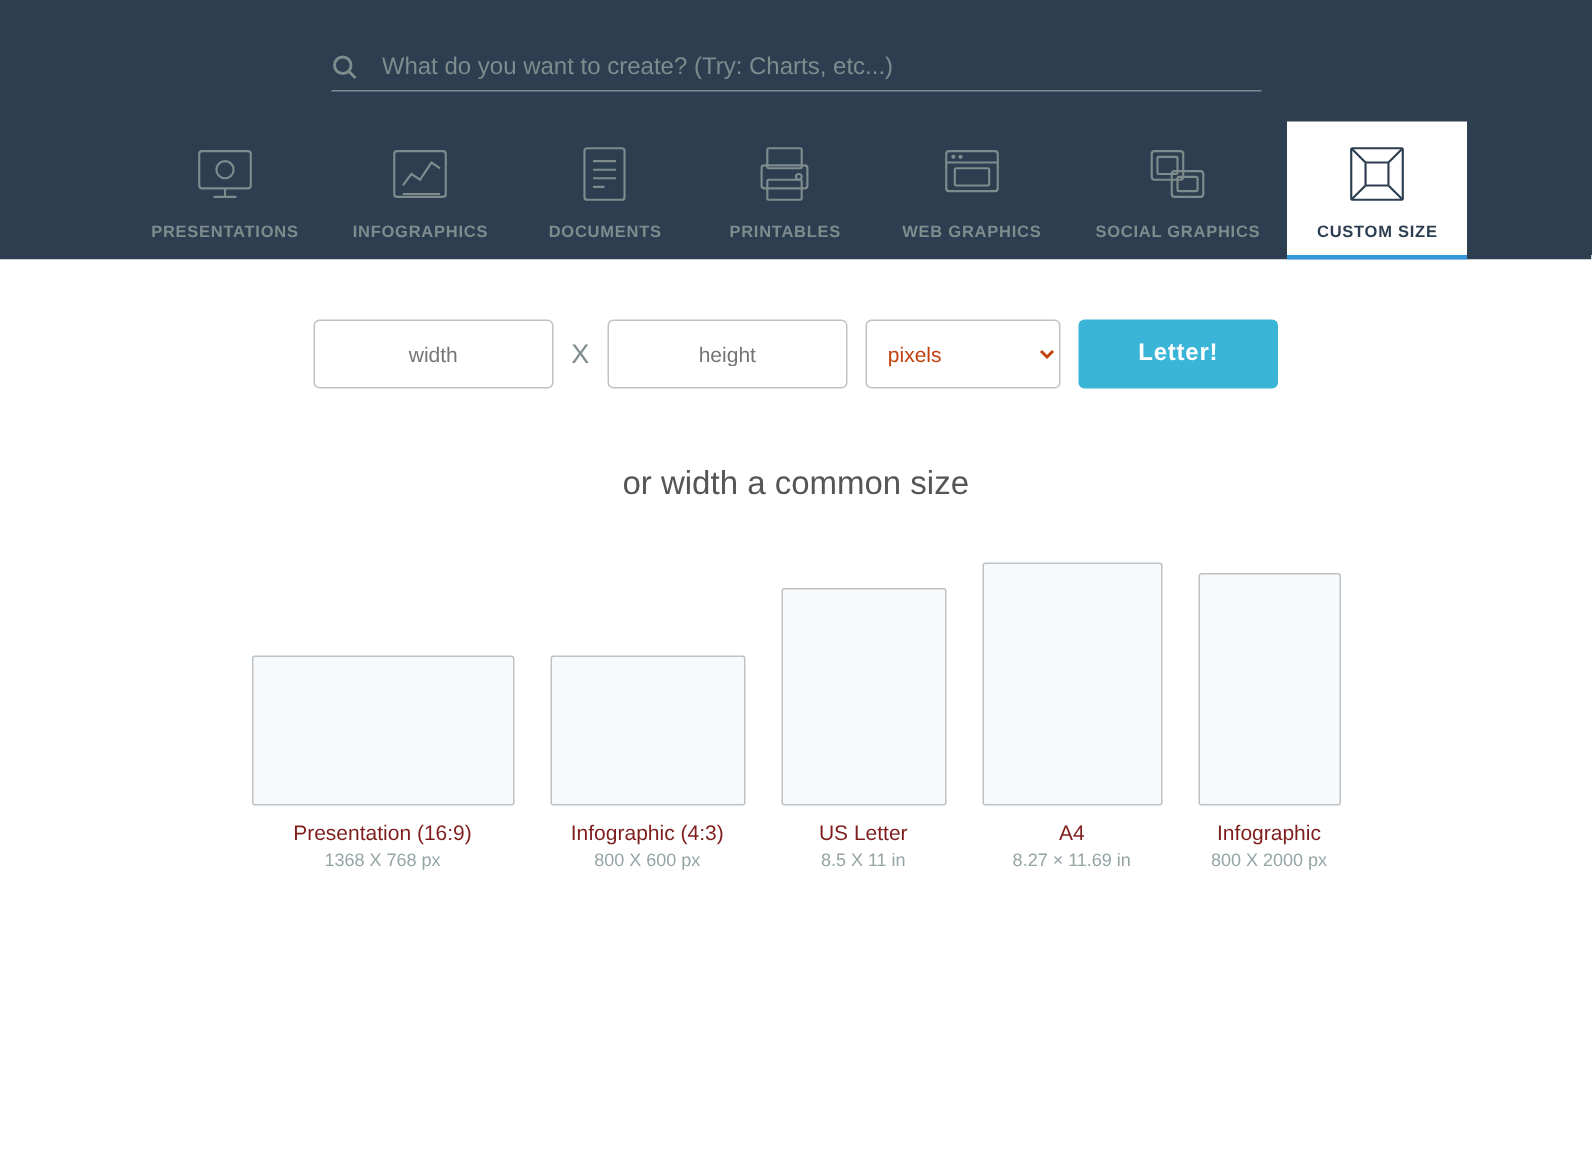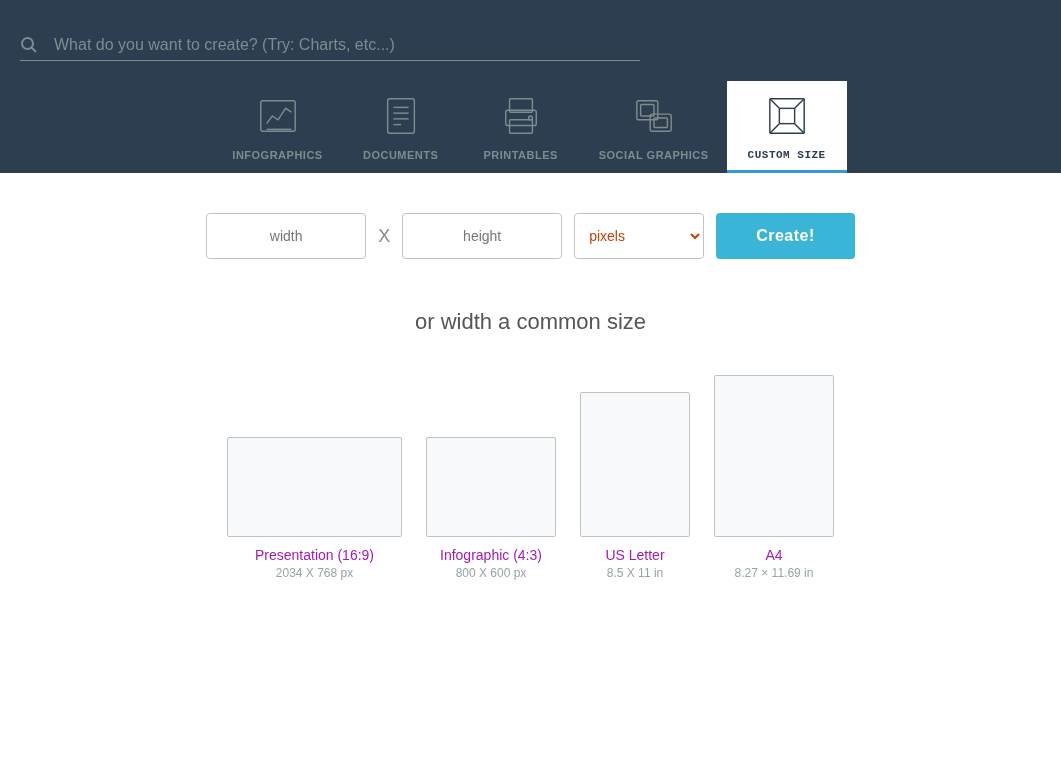--- a/index.html
+++ b/index.html
@@ -5,21 +5,21 @@
     * { box-sizing: border-box; margin: 0; padding: 0; }
     body { font-family: 'Segoe UI', Arial, sans-serif; background: #fff; }
 
     
     .header {
       background: #2c3e50;
       padding: 20px 0 0 0;
     }
     .search-bar-wrap {
       display: flex;
-      justify-content: flex-start;
+      justify-content: center;
       padding: 10px 20px 20px;
     }
     .search-bar {
       display: flex;
       align-items: center;
       width: 620px;
       border-bottom: 1px solid #7f8c8d;
     }
     .search-bar input {
       background: transparent;
@@ -45,21 +45,20 @@
       align-items: center;
       padding: 10px 18px 12px;
       cursor: pointer;
       color: #7f8c8d;
       min-width: 120px;
       position: relative;
     }
     .nav-item.active {
       color: #fff;
       background: #fff;
-      font-family: Liberation Mono, monospace;
     }
     .nav-item.active .nav-icon svg { stroke: #2c3e50; }
     .nav-item.active .nav-label { color: #2c3e50; }
     .nav-item.active::after {
       content: '';
       position: absolute;
       bottom: 0; left: 0; right: 0;
       height: 3px;
       background: #3498db;
     }
@@ -167,21 +166,21 @@
       cursor: pointer;
     }
     .card-preview {
       border: 1.5px solid #bdc3c7;
       background: #f8f9fa;
       border-radius: 2px;
     }
     .card-title {
       margin-top: 10px;
       font-size: 14px;
-      color: #a21caf;
+      color: #7f1d1d;
       font-weight: 500;
       text-align: center;
     }
     .card-dims {
       font-size: 12px;
       color: #95a5a6;
       text-align: center;
       margin-top: 3px;
     }
 
@@ -205,20 +204,31 @@
           <circle cx="7.5" cy="7.5" r="5.5"></circle>
           <line x1="11.5" y1="11.5" x2="16" y2="16"></line>
         </svg>
       </div>
       <input type="text" placeholder="What do you want to create? (Try: Charts, etc...)" style="">
     </div>
   </div>
 
   <div class="nav-categories">
 
+    <div class="nav-item">
+      <div class="nav-icon">
+        <svg viewBox="0 0 44 44">
+          <rect x="4" y="6" width="36" height="26" rx="2"></rect>
+          <circle cx="22" cy="19" r="6"></circle>
+          <line x1="22" y1="32" x2="22" y2="38"></line>
+          <line x1="14" y1="38" x2="30" y2="38"></line>
+        </svg>
+      </div>
+      <span class="nav-label">PRESENTATIONS</span>
+    </div>
 
     <div class="nav-item">
       <div class="nav-icon">
         <svg viewBox="0 0 44 44">
           <rect x="4" y="6" width="36" height="32" rx="2"></rect>
           <polyline points="10,30 16,22 22,26 30,14 36,18"></polyline>
           <line x1="10" y1="36" x2="36" y2="36"></line>
         </svg>
       </div>
       <span class="nav-label">INFOGRAPHICS</span>
@@ -242,20 +252,32 @@
         <svg viewBox="0 0 44 44">
           <rect x="10" y="4" width="24" height="14" rx="1"></rect>
           <rect x="6" y="16" width="32" height="16" rx="2"></rect>
           <rect x="10" y="26" width="24" height="14" rx="1"></rect>
           <circle cx="32" cy="24" r="2"></circle>
         </svg>
       </div>
       <span class="nav-label">PRINTABLES</span>
     </div>
 
+    <div class="nav-item">
+      <div class="nav-icon">
+        <svg viewBox="0 0 44 44">
+          <rect x="4" y="6" width="36" height="28" rx="2"></rect>
+          <line x1="4" y1="14" x2="40" y2="14"></line>
+          <circle cx="9" cy="10" r="1.5" fill="#7f8c8d" stroke="none"></circle>
+          <circle cx="14" cy="10" r="1.5" fill="#7f8c8d" stroke="none"></circle>
+          <rect x="10" y="18" width="24" height="12" rx="1"></rect>
+        </svg>
+      </div>
+      <span class="nav-label">WEB GRAPHICS</span>
+    </div>
 
     <div class="nav-item">
       <div class="nav-icon">
         <svg viewBox="0 0 44 44">
           <rect x="4" y="6" width="22" height="20" rx="2"></rect>
           <rect x="8" y="10" width="14" height="12" rx="1"></rect>
           <rect x="18" y="20" width="22" height="18" rx="2"></rect>
           <rect x="22" y="24" width="14" height="10" rx="1"></rect>
         </svg>
       </div>
@@ -287,47 +309,52 @@
   <div class="custom-size-row">
     <input type="text" class="size-input" placeholder="width" style="">
     <span class="x-label">X</span>
     <input type="text" class="size-input" placeholder="height" style="">
     <select class="unit-select">
       <option>pixels</option>
       <option>inches</option>
       <option>cm</option>
       <option>mm</option>
     </select>
-    <button class="create-btn">Create!</button>
+    <button class="create-btn">Letter!</button>
   </div>
 
   <div class="common-size-label">or width a common size</div>
 
   <div class="size-cards">
 
     <div class="size-card">
       <div class="card-preview" style="width:175px;height:100px;"></div>
       <div class="card-title">Presentation (16:9)</div>
-      <div class="card-dims">2034 X 768 px</div>
+      <div class="card-dims">1368 X 768 px</div>
     </div>
 
     <div class="size-card">
       <div class="card-preview" style="width:130px;height:100px;"></div>
       <div class="card-title">Infographic (4:3)</div>
       <div class="card-dims">800 X 600 px</div>
     </div>
 
     <div class="size-card">
       <div class="card-preview" style="width:110px;height:145px;"></div>
       <div class="card-title">US Letter</div>
       <div class="card-dims">8.5 X 11 in</div>
     </div>
 
     <div class="size-card">
       <div class="card-preview" style="width:120px;height:162px;"></div>
       <div class="card-title">A4</div>
       <div class="card-dims">8.27 × 11.69 in</div>
     </div>
 
+    <div class="size-card">
+      <div class="card-preview" style="width:95px;height:155px;"></div>
+      <div class="card-title">Infographic</div>
+      <div class="card-dims">800 X 2000 px</div>
+    </div>
 
 
   </div>
 </div>
 
 </body></html>

